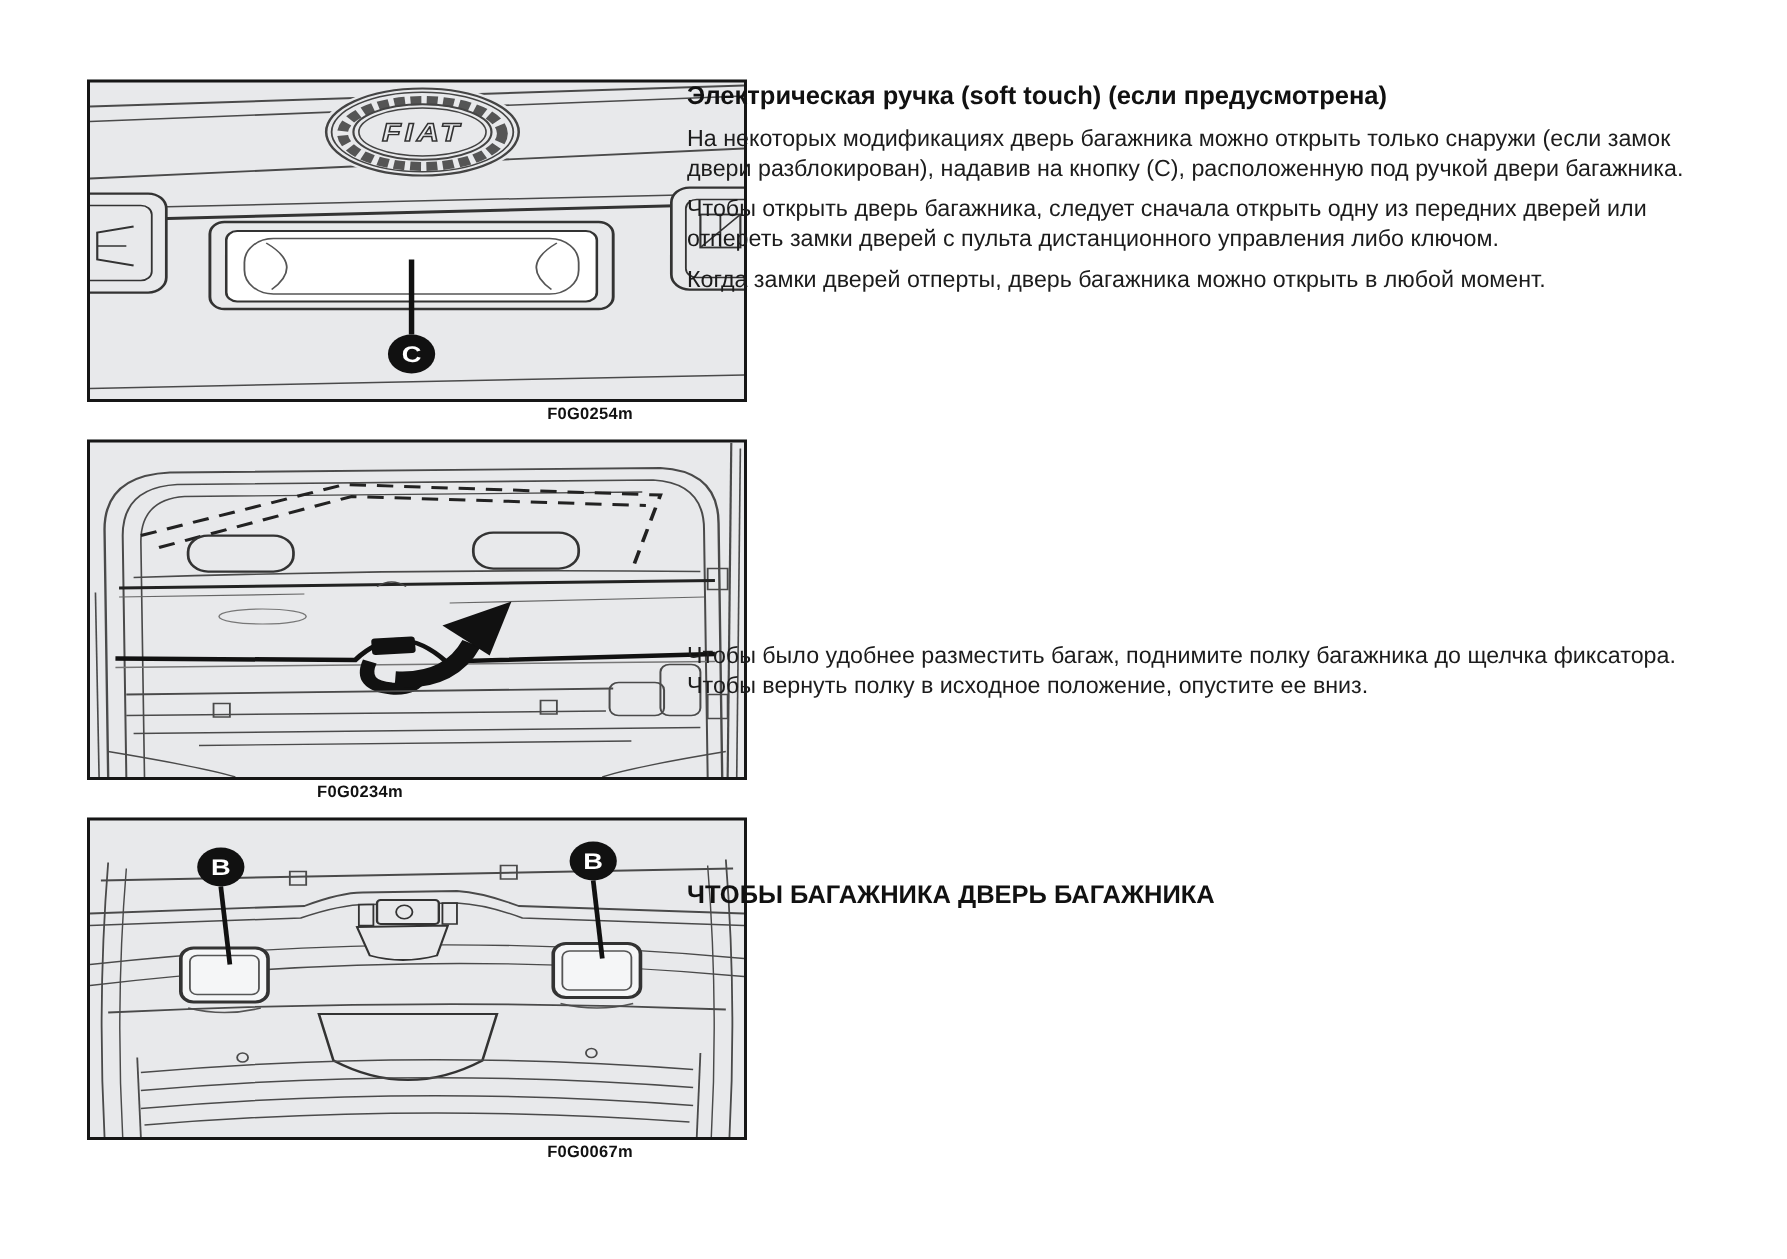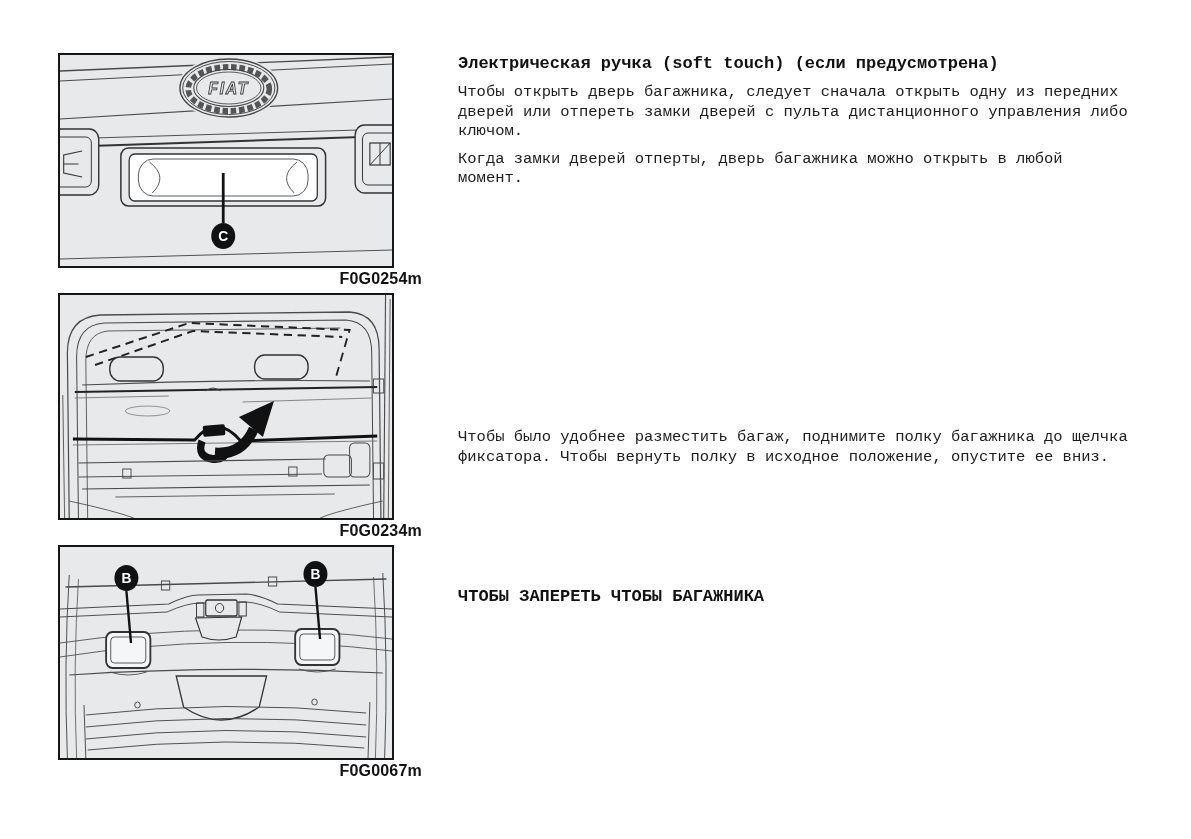--- a/index.html
+++ b/index.html
@@ -1,29 +1,29 @@
 <!DOCTYPE html>
 <html lang="ru"><head>
 <meta charset="utf-8">
 <style>
   html,body{margin:0;padding:0;background:#ffffff;}
   .page{
     position:relative;width:1191px;height:839px;background:#ffffff;overflow:hidden;
     font-family:"Liberation Sans","DejaVu Sans",sans-serif;color:#1c1c1c;
   }
   .fig{
-    position:absolute;left:58px;width:336px;box-sizing:border-box;
+    position:absolute;left:58px;width:440px;box-sizing:border-box;
     border:2px solid #161616;background:#e8e9eb;
   }
   .fig svg{display:block;width:100%;height:100%;}
   .fig-cap{
     position:absolute;left:58px;width:364px;text-align:right;
-    font-size:16px;font-weight:bold;color:#111;letter-spacing:0.2px;
-  }
-  .txtcol{position:absolute;left:458px;width:677px;font-family:Liberation Mono, monospace;}
+    font-size:11px;font-weight:bold;color:#111;letter-spacing:0.2px;
+  }
+  .txtcol{position:absolute;left:458px;width:677px;}
   .sec h2{
     margin:0 0 9px 0;font-size:17px;line-height:20px;font-weight:bold;color:#111;
   }
   .sec p{
     margin:0 0 8px 0;font-size:15.5px;line-height:19.5px;text-align:left;color:#1c1c1c;
   }
   .lamp-ico{display:inline-block;vertical-align:-2px;margin:0 4px;}
   .callout-text{font-weight:bold;fill:#ffffff;font-size:15px;font-family:"Liberation Sans",sans-serif;}
   .badge-text{font-weight:bold;font-style:italic;letter-spacing:2px;font-size:17px;
     fill:#e8e9eb;stroke:#333;stroke-width:0.9px;font-family:"Liberation Sans",sans-serif;}
@@ -134,21 +134,21 @@
         <path d="M20,182 L284,179" stroke-width="1"></path>
         <path d="M24,194 L336,190" stroke-width="1.1"></path>
         <path d="M60,202 L298,199" stroke-width="0.9"></path>
         <rect x="68" y="174" width="9" height="9" stroke-width="1"></rect>
         <rect x="248" y="172" width="9" height="9" stroke-width="1"></rect>
         <rect x="286" y="160" width="30" height="22" rx="5" stroke-width="1.1"></rect>
         <rect x="314" y="148" width="22" height="34" rx="5" stroke-width="1.1"></rect>
       </g>
     </svg>
   </div>
-  <div class="fig-cap" style="top:522px;">F0G0234m</div>
+  <div class="fig-cap" style="top:522px;text-align:center;">F0G0234m</div>
 
   <div class="fig" style="top:545px;height:215px;">
     <svg viewBox="0 0 360 211" preserveAspectRatio="none">
 
       <g stroke="#4a4a4a" fill="none">
         <path d="M10,28 Q4,118 8,211" stroke-width="1"></path>
         <path d="M20,32 Q14,120 18,211" stroke-width="0.8"></path>
         <path d="M350,26 Q356,118 352,211" stroke-width="1"></path>
         <path d="M340,30 Q346,120 342,211" stroke-width="0.8"></path>
       </g>
@@ -205,25 +205,26 @@
         <circle cx="276" cy="155" r="3" stroke-width="1"></circle>
         <path d="M26,158 L28,211" stroke-width="1"></path>
         <path d="M336,155 L334,211" stroke-width="1"></path>
       </g>
     </svg>
   </div>
   <div class="fig-cap" style="top:762px;">F0G0067m</div>
 
   <div class="txtcol sec" style="top:54px;">
     <h2>Электрическая ручка (soft touch) (если предусмотрена)</h2>
+    <p>На некоторых модификациях дверь багажника можно открыть только снаружи (если замок двери разблокирован), надавив на кнопку (С), расположенную под ручкой двери багажника.</p>
     <p>Чтобы открыть дверь багажника, следует сначала открыть одну из передних дверей или отпереть замки дверей с пульта дистанционного управления либо ключом.</p>
     <p>Когда замки дверей отперты, дверь багажника можно открыть в любой момент.</p>
   </div>
 
   <div class="txtcol sec" style="top:428px;">
     <p>Чтобы было удобнее разместить багаж, поднимите полку багажника до щелчка фиксатора. Чтобы вернуть полку в исходное положение, опустите ее вниз.</p>
   </div>
 
   <div class="txtcol sec" style="top:587px;">
-    <h2>ЧТОБЫ ЗАПЕРЕТЬ ЧТОБЫ БАГАЖНИКА</h2>
+    <h2>ЧТОБЫ БАГАЖНИКА ДВЕРЬ БАГАЖНИКА</h2>
   </div>
 
 </div>
 
 </body></html>

